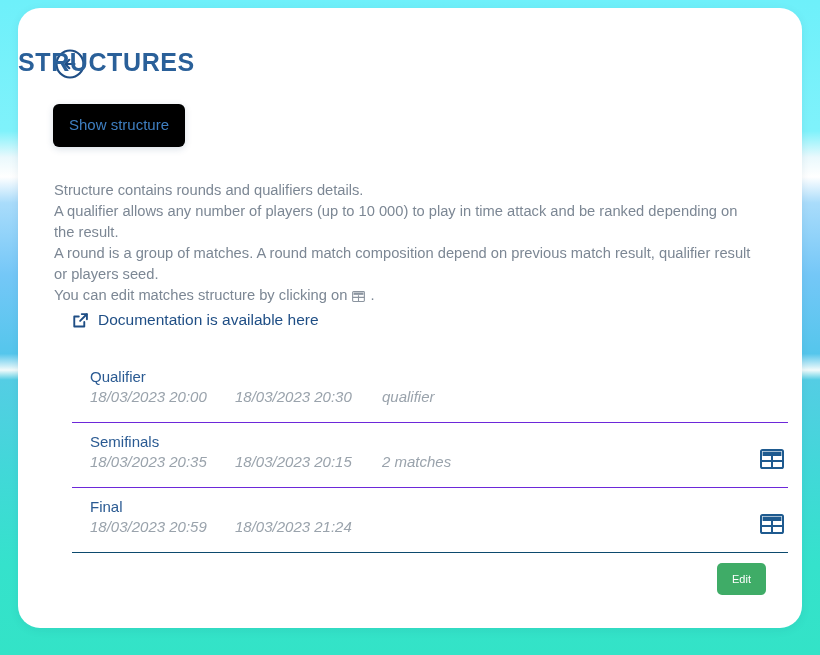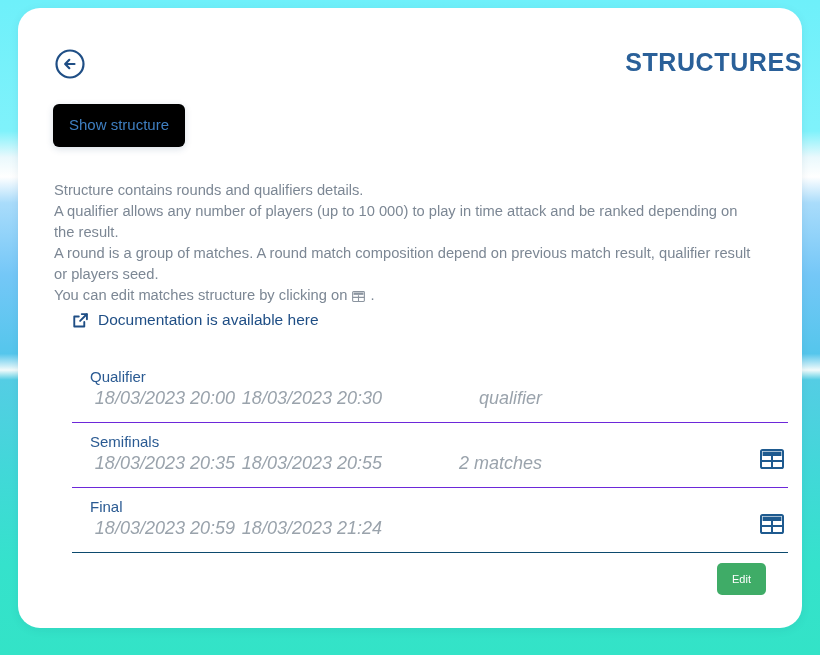--- a/index.html
+++ b/index.html
@@ -52,21 +52,21 @@
     width: 32px;
     height: 32px;
     cursor: pointer;
     line-height: 0;
   }
   .page-title {
     position: absolute;
     left: 0;
     right: 0;
     top: 40px;
-    text-align: right;
+    text-align: left;
     font-size: 25px;
     font-weight: bold;
     letter-spacing: 0.6px;
     color: #2a6099;
   }
 
   
   .tab-card {
     position: absolute;
     left: 35px;
@@ -131,25 +131,24 @@
   }
   .row:last-child { border-bottom: 1px solid #0c4a6e; }
   .row-name {
     font-size: 15px;
     color: #2a5a92;
     margin-left: 18px;
     margin-bottom: 3px;
   }
   .row-meta {
     margin-left: 18px;
-    font-size: 18px;
+    font-size: 15px;
     font-style: italic;
     color: #9aa3ac;
     display: flex;
-    text-align: right;
   }
   .row-meta .start { width: 145px; }
   .row-meta .end   { width: 147px; }
   .row-meta .kind  { width: 160px; }
   .row-action {
     position: absolute;
     right: 4px;
     top: 26px;
     line-height: 0;
     cursor: pointer;
@@ -228,21 +227,21 @@
         <span class="start">18/03/2023 20:00</span>
         <span class="end">18/03/2023 20:30</span>
         <span class="kind">qualifier</span>
       </div>
     </div>
 
     <div class="row">
       <div class="row-name">Semifinals</div>
       <div class="row-meta">
         <span class="start">18/03/2023 20:35</span>
-        <span class="end">18/03/2023 20:55</span>
+        <span class="end">18/03/2023 20:15</span>
         <span class="kind">2 matches</span>
       </div>
       <div class="row-action">
         <svg width="24" height="20" viewBox="0 0 24 20">
           <rect x="1" y="1" width="22" height="18" rx="1.6" fill="none" stroke="#1e5a8f" stroke-width="2"></rect>
           <rect x="2.6" y="2.6" width="18.8" height="4.4" fill="#1e5a8f"></rect>
           <path d="M1 12 H23 M12 7 V19" stroke="#1e5a8f" stroke-width="2"></path>
         </svg>
       </div>
     </div>

